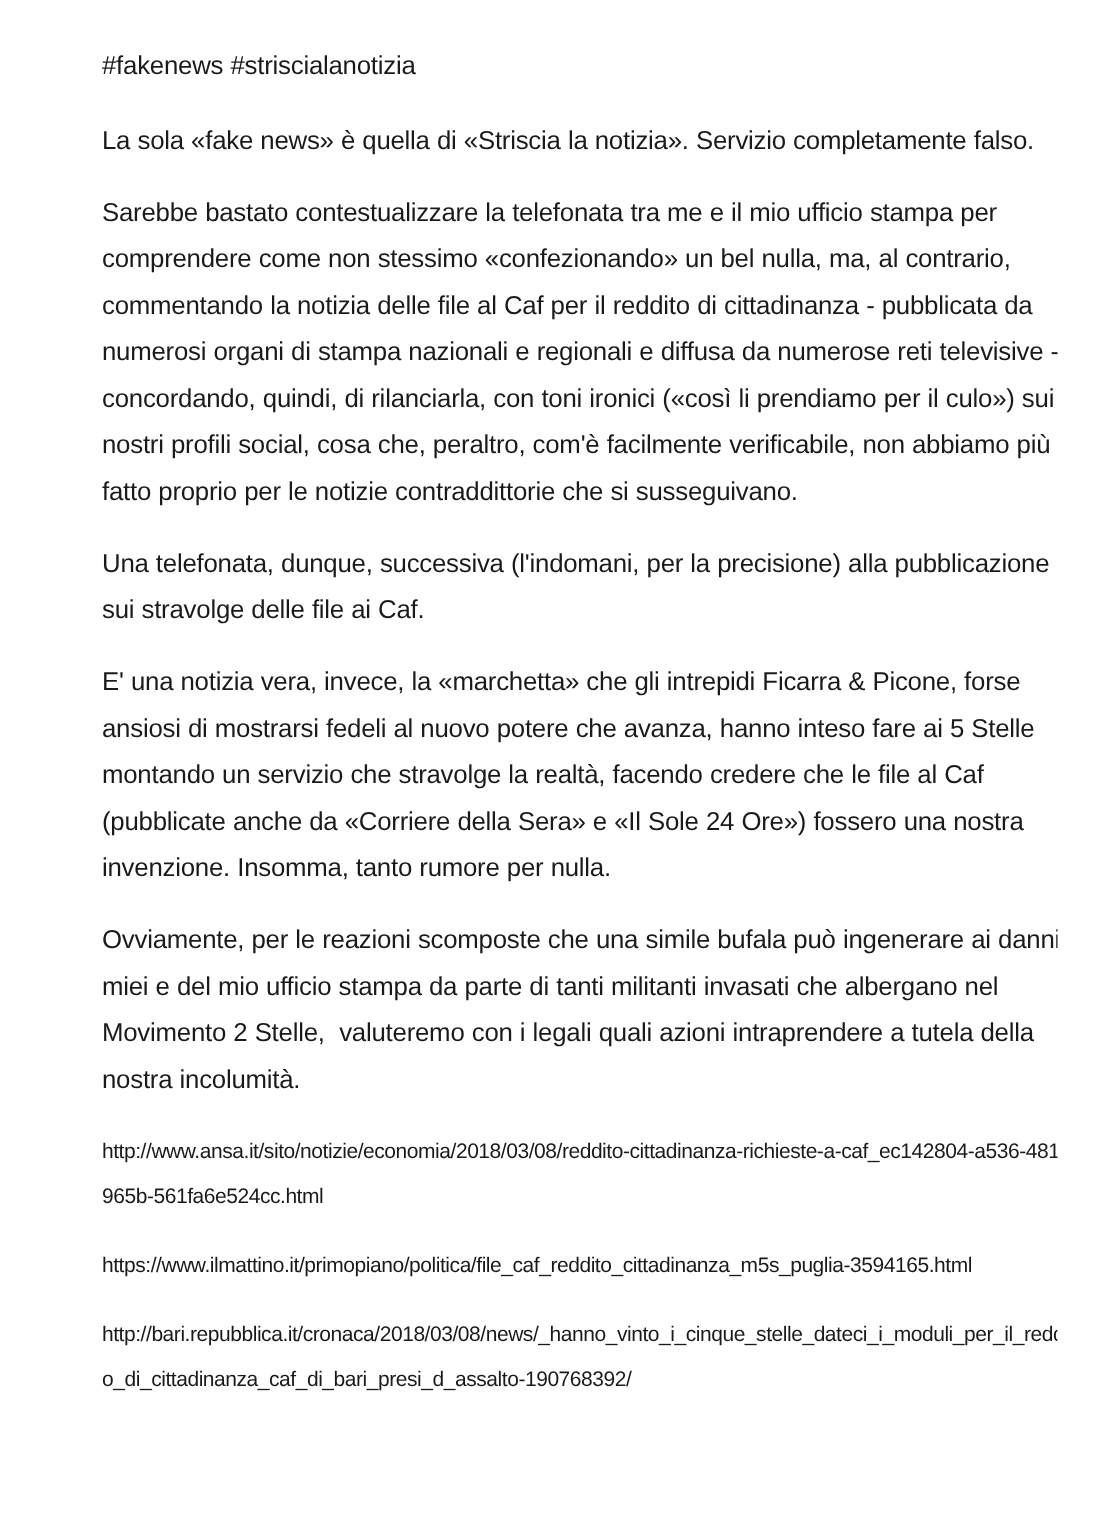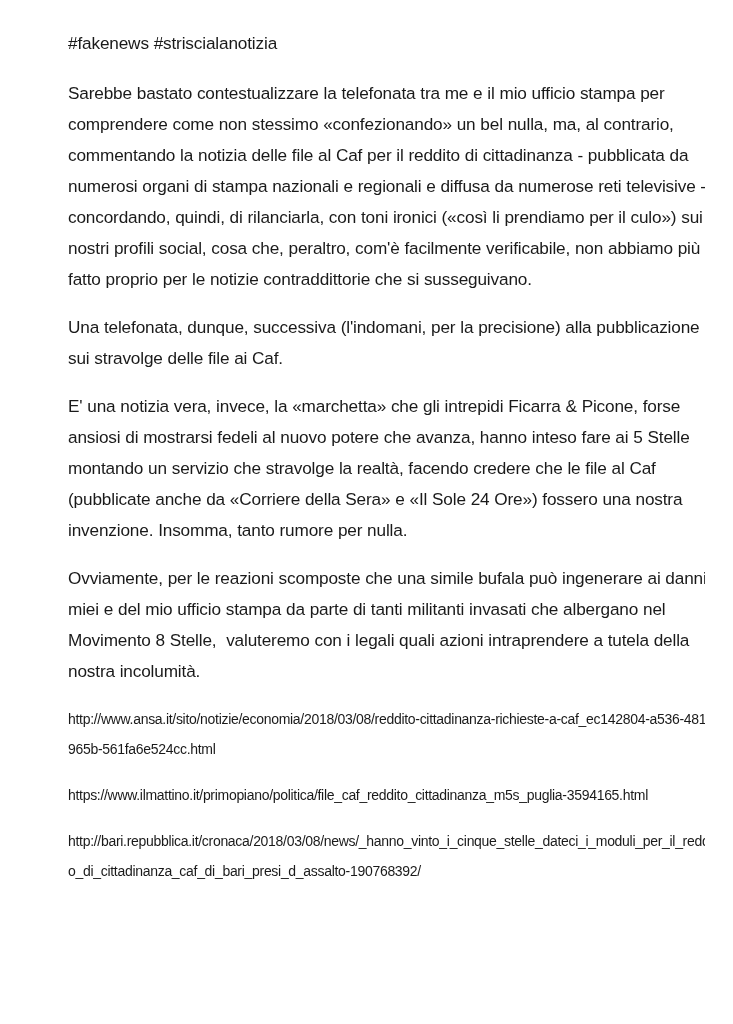--- a/index.html
+++ b/index.html
@@ -67,28 +67,29 @@
   }
 </style>
 </head>
 <body>
 
 <div class="page">
   <article class="doc-body">
 
     <p class="para hashtags">#fakenews #striscialanotizia</p>
 
+    <p class="para">La sola «fake news» è quella di «Striscia la notizia». Servizio completamente falso.</p>
 
     <p class="para">Sarebbe bastato contestualizzare la telefonata tra me e il mio ufficio stampa per comprendere come non stessimo «confezionando» un bel nulla, ma, al contrario, commentando la notizia delle file al Caf per il reddito di cittadinanza - pubblicata da numerosi organi di stampa nazionali e regionali e diffusa da numerose reti televisive - concordando, quindi, di rilanciarla, con toni ironici («così li prendiamo per il culo») sui nostri profili social, cosa che, peraltro, com'è facilmente verificabile, non abbiamo più fatto proprio per le notizie contraddittorie che si susseguivano.</p>
 
     <p class="para">Una telefonata, dunque, successiva (l'indomani, per la precisione) alla pubblicazione sui stravolge delle file ai Caf.</p>
 
     <p class="para">E' una notizia vera, invece, la «marchetta» che gli intrepidi Ficarra &amp; Picone, forse ansiosi di mostrarsi fedeli al nuovo potere che avanza, hanno inteso fare ai 5 Stelle montando un servizio che stravolge la realtà, facendo credere che le file al Caf (pubblicate anche da «Corriere della Sera» e «Il Sole 24 Ore») fossero una nostra invenzione. Insomma, tanto rumore per nulla.</p>
 
-    <p class="para">Ovviamente, per le reazioni scomposte che una simile bufala può ingenerare ai danni miei e del mio ufficio stampa da parte di tanti militanti invasati che albergano nel Movimento 8 Stelle,  valuteremo con i legali quali azioni intraprendere a tutela della nostra incolumità.</p>
+    <p class="para">Ovviamente, per le reazioni scomposte che una simile bufala può ingenerare ai danni miei e del mio ufficio stampa da parte di tanti militanti invasati che albergano nel Movimento 2 Stelle,  valuteremo con i legali quali azioni intraprendere a tutela della nostra incolumità.</p>
 
     <div class="url-block">
       <p class="url-para">http://www.ansa.it/sito/notizie/economia/2018/03/08/reddito-cittadinanza-richieste-a-caf_ec142804-a536-4815-965b-561fa6e524cc.html</p>
 
 
       <p class="url-para">https://www.ilmattino.it/primopiano/politica/file_caf_reddito_cittadinanza_m5s_puglia-3594165.html</p>
 
       <p class="url-para">http://bari.repubblica.it/cronaca/2018/03/08/news/_hanno_vinto_i_cinque_stelle_dateci_i_moduli_per_il_reddito_di_cittadinanza_caf_di_bari_presi_d_assalto-190768392/</p>
     </div>
 

